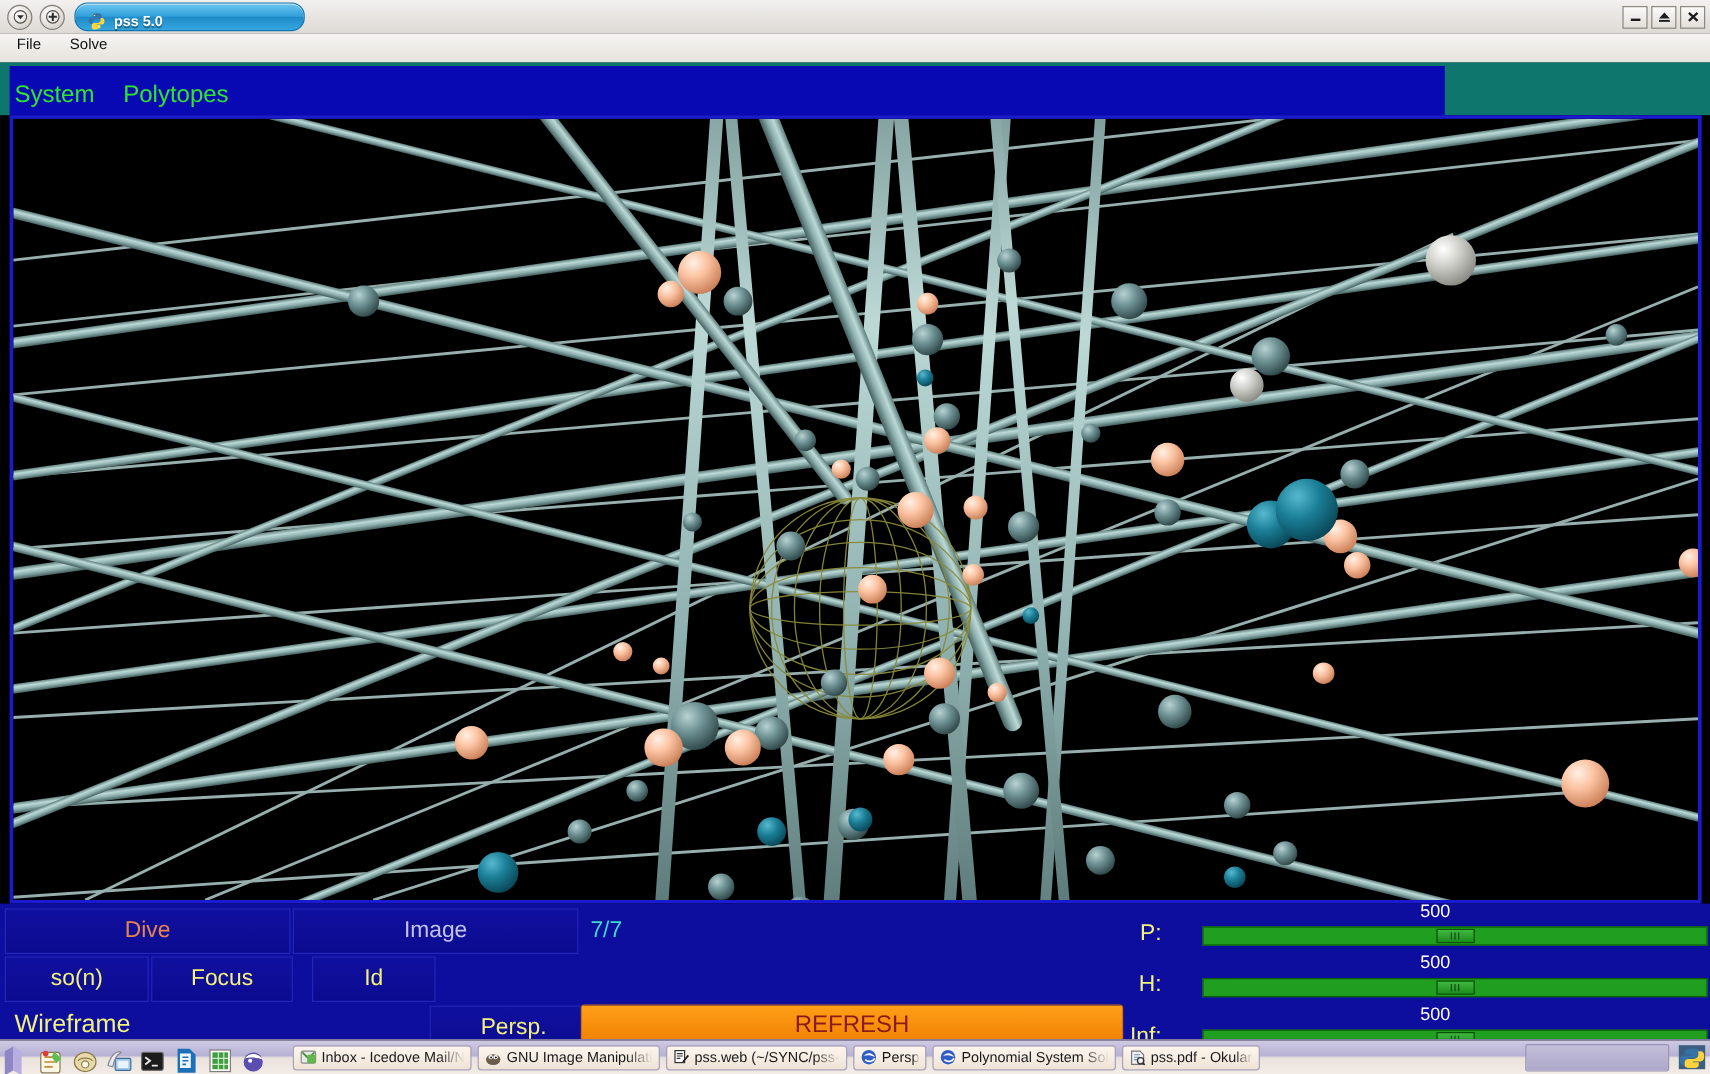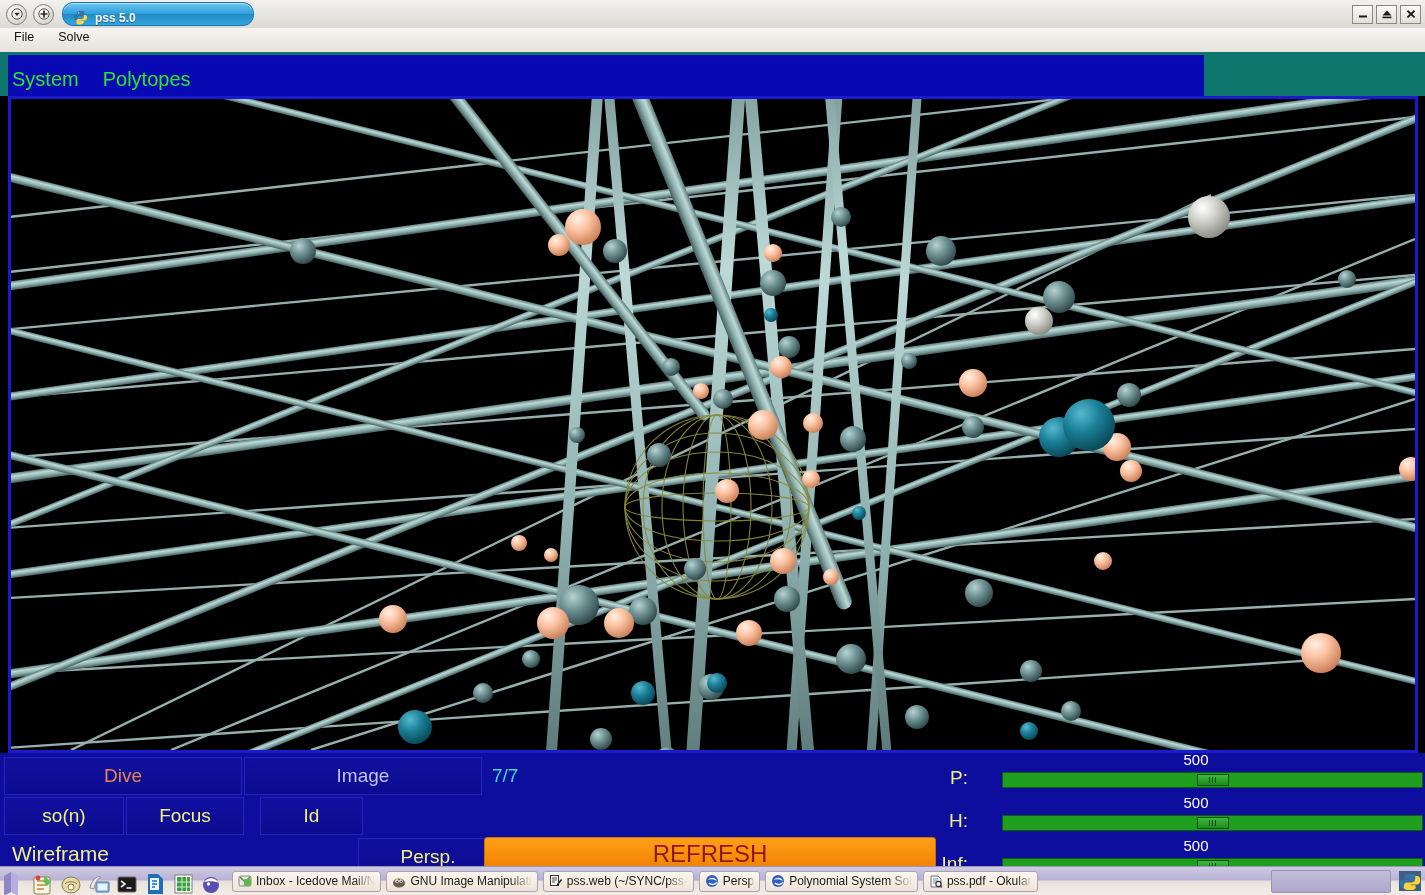--- a/index.html
+++ b/index.html
@@ -123,21 +123,21 @@
   #btn-wireframe{
     position:absolute;left:4px;top:84px;width:240px;height:34px;
     display:flex;align-items:center;
     color:#f2f27a;font-size:21px;padding-left:8px;box-sizing:border-box;text-align:center;
   }
   #btn-refresh{
     position:absolute;left:484px;top:84px;width:452px;height:34px;
     background:linear-gradient(#ff9f18,#f08000);
     border:1px solid #d06d00;border-radius:3px;box-sizing:border-box;
     display:flex;align-items:center;justify-content:center;
-    color:#8c1a1a;font-size:24px;
+    color:#8c1a1a;font-size:20px;
   }
 
   
   .slider-row{position:absolute;left:940px;width:485px;height:38px;}
   #srow-p{top:0px;}
   #srow-h{top:43px;}
   #srow-inf{top:86px;}
   .slider-label{
     position:absolute;left:0;top:14px;width:28px;
     color:#f2f27a;font-size:19px;text-align:right;
@@ -163,21 +163,21 @@
   #taskbar{
     position:absolute;left:0;top:866px;width:1425px;height:29px;
     background:linear-gradient(#cfcbe4,#b7b2d4 45%,#e9e2dd 52%,#f3ece6);
     border-top:1px solid #9a95b6;
     display:flex;align-items:center;
     box-sizing:border-box;
   }
   #tray{display:flex;align-items:flex-end;height:29px;gap:2px;padding-left:2px;}
   .tray-ico{width:26px;height:26px;flex:0 0 auto;}
   .tray-ico svg{display:block;}
-  #tasklist{display:flex;align-items:center;gap:5px;margin-left:8px;flex:1 1 auto;min-width:0;}
+  #tasklist{display:flex;align-items:center;gap:5px;margin-left:20px;flex:1 1 auto;min-width:0;}
   .task-btn{
     height:21px;flex:0 1 auto;min-width:0;max-width:172px;
     background:linear-gradient(#fdf6ee,#efe3d6);
     border:1px solid #a9a2b8;border-radius:3px;
     display:flex;align-items:center;gap:4px;
     padding:0 5px;box-sizing:border-box;
     font-size:12px;color:#1a1a1a;
     white-space:nowrap;overflow:hidden;
   }
   .task-btn .tlabel{overflow:hidden;text-overflow:clip;

